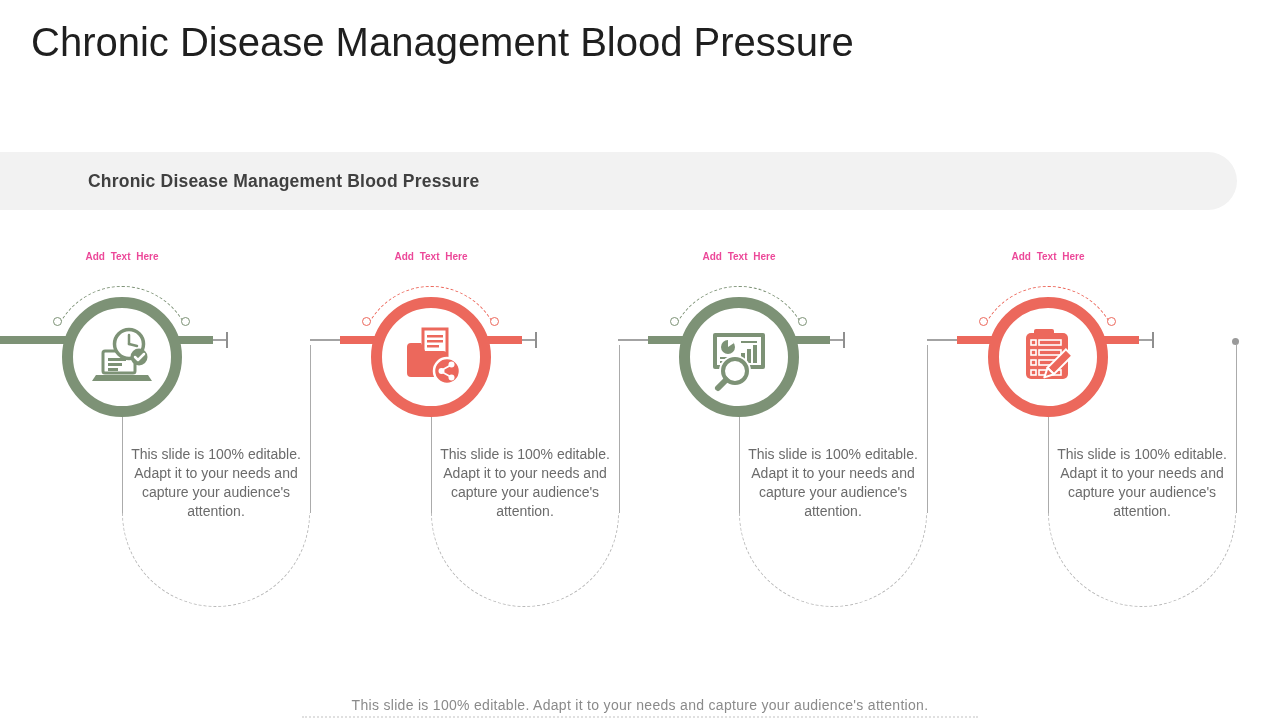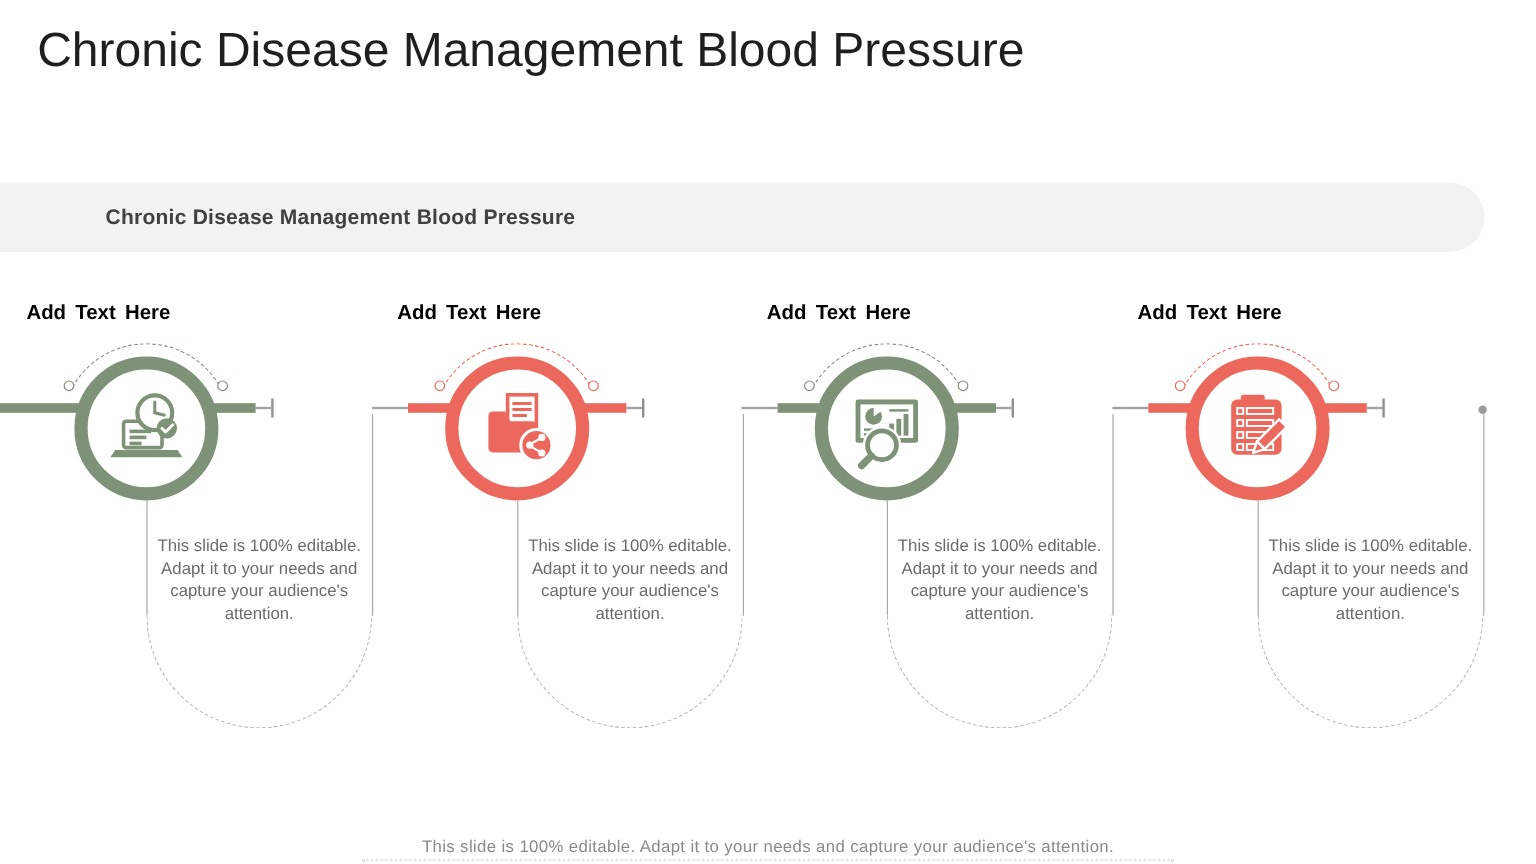--- a/index.html
+++ b/index.html
@@ -13,22 +13,22 @@
           background:var(--banner-bg,#f2f2f2);border-radius:0 29px 29px 0;}
   .banner-label{position:absolute;left:88px;top:0;height:58px;line-height:58px;
                 font-size:17.5px;font-weight:700;color:#404040;letter-spacing:.2px;}
 
   .unit{position:absolute;top:245px;width:322px;height:368px;}
   .unit-1{left:0;}
   .unit-2{left:309px;}
   .unit-3{left:617px;}
   .unit-4{left:926px;}
 
-  .unit-heading{position:absolute;left:22px;top:6px;width:200px;
-                font-size:17px;font-weight:700;color:#000000;word-spacing:3px;}
+  .unit-heading{position:absolute;left:22px;top:6px;width:200px;text-align:center;
+                font-size:10px;font-weight:700;color:#ec4899;word-spacing:3px;}
 
   
   .top-arc{position:absolute;left:51px;top:41px;width:142px;height:142px;border-radius:50%;
            border:1.5px dashed currentColor;box-sizing:border-box;
            clip-path:inset(0 0 75% 0);}
   .arc-dot{position:absolute;top:72px;width:9px;height:9px;border-radius:50%;
            background:#fff;border:1.5px solid currentColor;box-sizing:border-box;}
   .arc-dot-left{left:53px;}
   .arc-dot-right{left:181px;}
 

